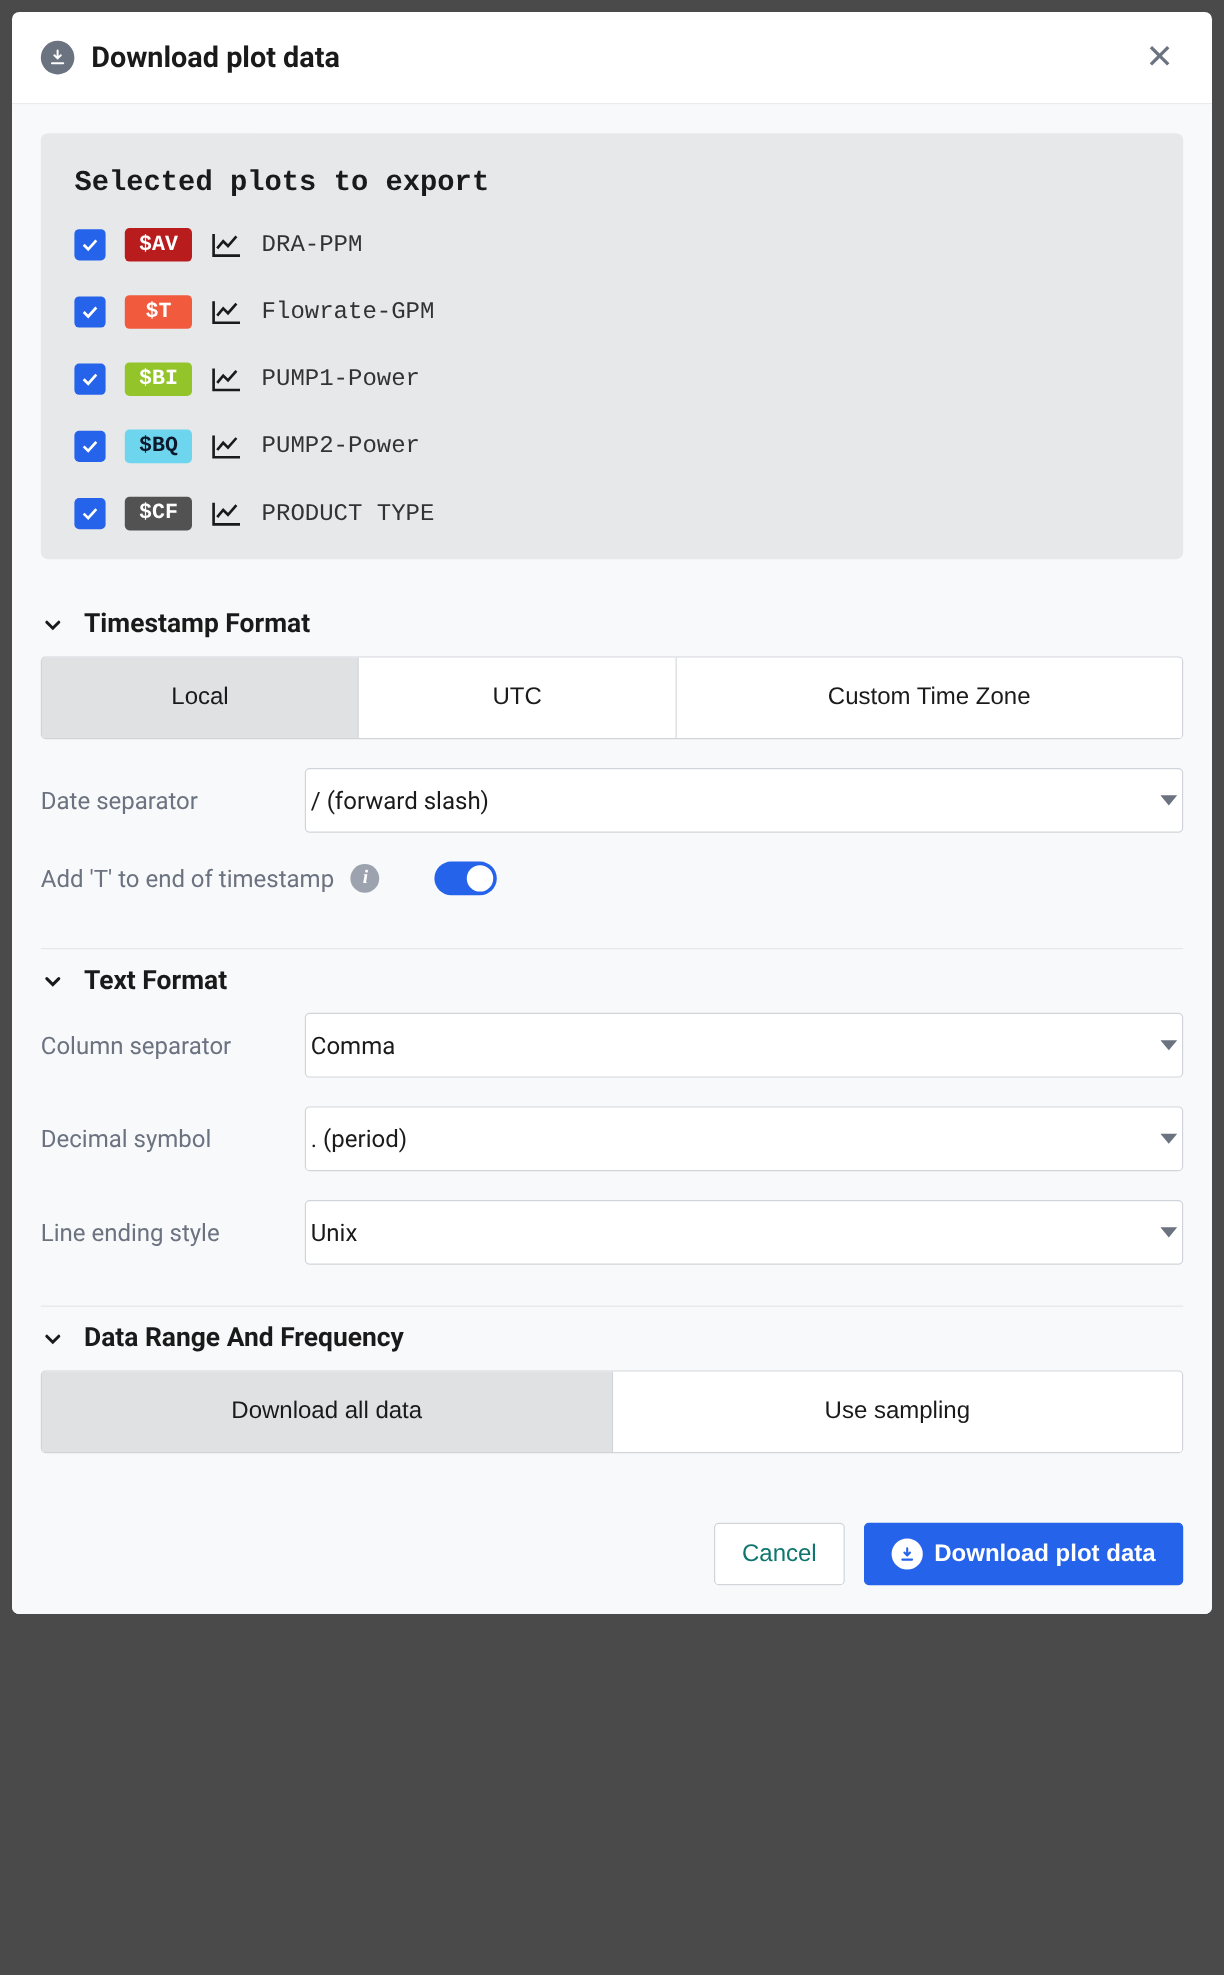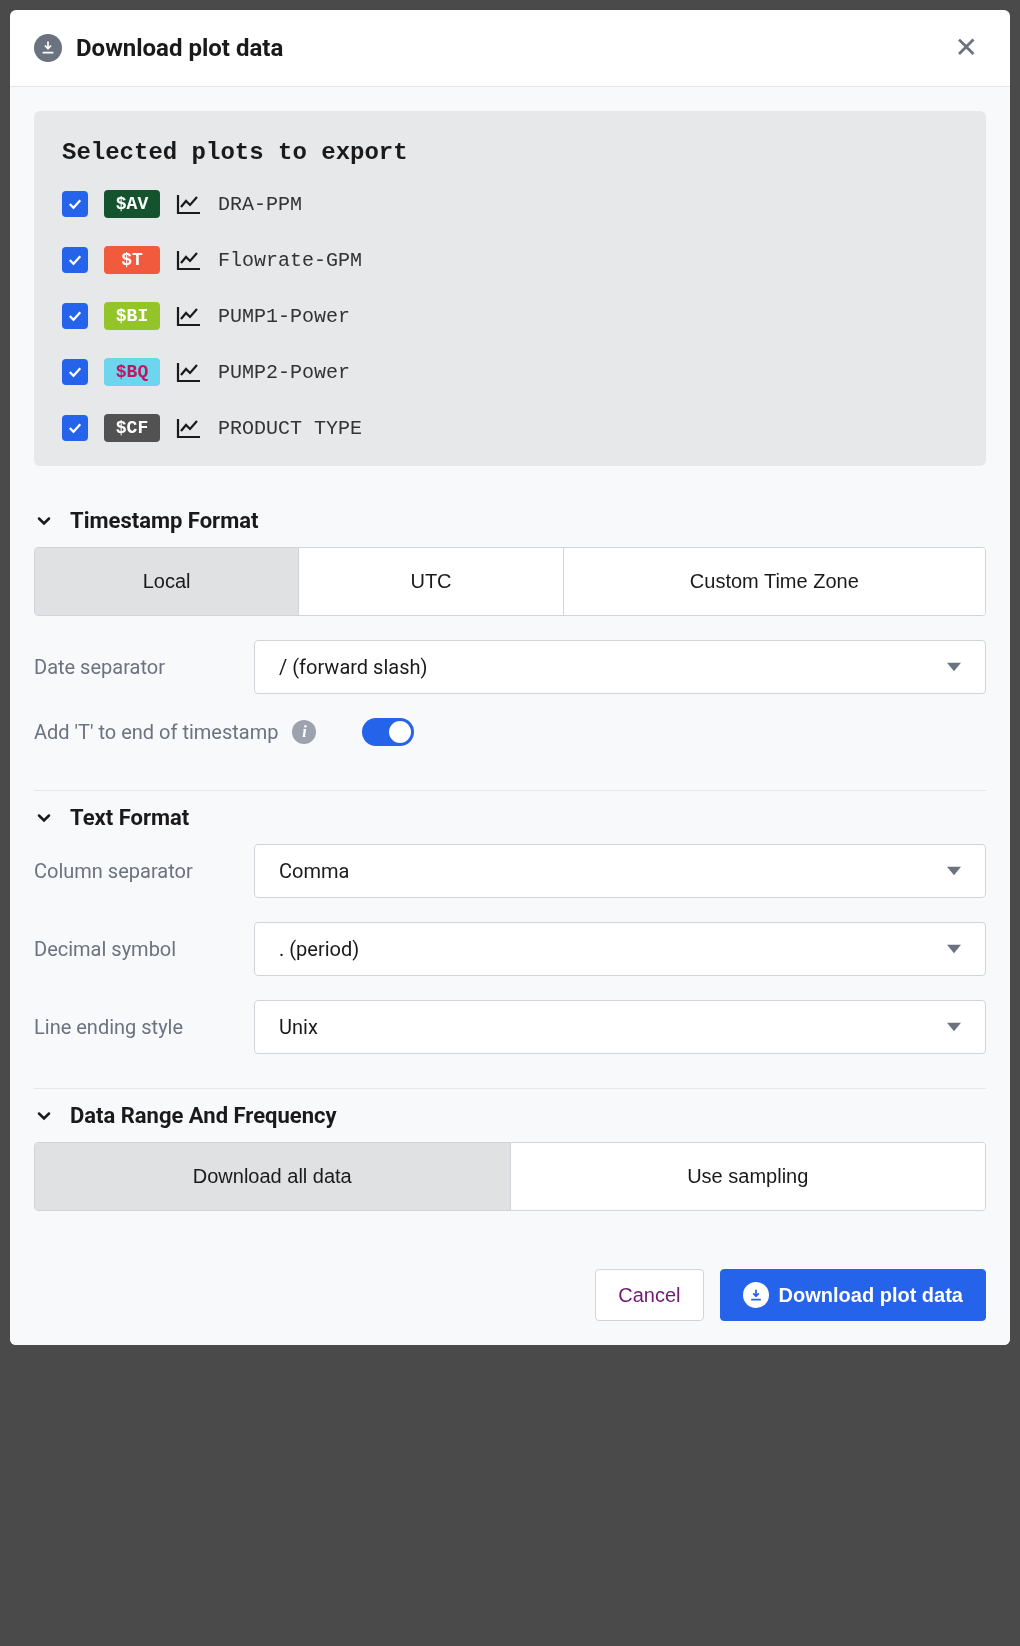--- a/index.html
+++ b/index.html
@@ -26,35 +26,35 @@
     .chevron-down { display: inline-flex; }
     .chevron-down svg { width: 20px; height: 20px; }
     .section-title { font-size: 22px; font-weight: 700; }
     .seg-group { display: flex; border: 1px solid #d1d5db; border-radius: 4px; overflow: hidden; margin-bottom: 24px; }
     .seg-btn { flex: 1; padding: 22px 0; background: #fff; border: none; border-right: 1px solid #d1d5db; font-size: 20px; cursor: pointer; color: #1a1a1a; }
     .seg-btn:last-child { border-right: none; }
     .seg-btn.active { background: #e0e1e3; }
     .seg-btn.wide { flex: 1.6; }
     .form-row { display: flex; align-items: center; margin-bottom: 24px; gap: 20px; }
     .form-label { width: 200px; font-size: 20px; color: #6b7280; flex-shrink: 0; }
-    .select { flex: 1; border: 1px solid #d1d5db; border-radius: 4px; padding: 14px 24px; background: #fff; display: flex; align-items: center; justify-content: space-between; cursor: pointer; }
+    .select { flex: 1; border: 1px solid #d1d5db; border-radius: 4px; padding: 14px 4px; background: #fff; display: flex; align-items: center; justify-content: space-between; cursor: pointer; }
     .select-value { font-size: 20px; color: #1a1a1a; }
     .select-caret svg { width: 14px; height: 14px; fill: #6b7280; }
     .toggle-row { display: flex; align-items: center; gap: 14px; margin-bottom: 34px; }
     .toggle-label { font-size: 20px; color: #6b7280; }
     .info-ic { width: 24px; height: 24px; border-radius: 50%; background: #9ca3af; color: #fff; display: inline-flex; align-items: center; justify-content: center; font-weight: 700; font-style: italic; font-family: serif; font-size: 16px; }
     .toggle { width: 52px; height: 28px; border-radius: 14px; background: #2563eb; position: relative; cursor: pointer; margin-left: 32px; }
     .toggle-knob { width: 22px; height: 22px; border-radius: 50%; background: #fff; position: absolute; top: 3px; right: 3px; }
     .preview-row { display: flex; align-items: center; gap: 20px; margin-bottom: 30px; }
     .preview-label { font-size: 20px; color: #6b7280; }
     .preview-value { font-size: 20px; color: #1a1a1a; }
     .seg-group.half .seg-btn { flex: 1; }
     .footer { display: flex; justify-content: flex-end; gap: 16px; padding: 0 24px 24px 24px; background: #f8f9fa; }
     .btn { padding: 12px 22px; border-radius: 4px; font-size: 20px; cursor: pointer; display: inline-flex; align-items: center; gap: 10px; }
-    .btn-secondary { background: #fff; border: 1px solid #d1d5db; color: #701a75; }
+    .btn-secondary { background: #fff; border: 1px solid #d1d5db; color: #0f766e; }
     .btn-primary { background: #2563eb; border: 1px solid #2563eb; color: #fff; font-weight: 600; }
     .btn-primary .dl-icon { width: 26px; height: 26px; border-radius: 50%; background: #fff; display: inline-flex; align-items: center; justify-content: center; }
     .btn-primary .dl-icon svg { width: 14px; height: 14px; fill: #2563eb; }
     .section-body { padding-bottom: 10px; }
   </style>
 </head>
 <body>
 
 <div class="dialog">
 
@@ -74,21 +74,21 @@
 
     <div class="plots-panel">
       <div class="plots-title">Selected plots to export</div>
       <div id="plot-list">
           <div class="plot-row">
             <span class="checkbox">
               <svg viewBox="0 0 24 24">
                 <path d="M5 12l5 5L19 7"></path>
               </svg>
             </span>
-            <span class="tag" style="background: #14532d;">$AV</span>
+            <span class="tag" style="background: #b91c1c;">$AV</span>
             <span class="chart-icon">
               <svg viewBox="0 0 26 22">
                 <path d="M2 2v18h22" stroke="#1a1a1a" stroke-width="2.2" fill="none"></path>
                 <path d="M5 14l5-6 4 4 7-8" stroke="#1a1a1a" stroke-width="2.2" fill="none"></path>
               </svg>
             </span>
             <span class="plot-name">DRA-PPM</span>
           </div>
           <div class="plot-row">
             <span class="checkbox">
@@ -119,21 +119,21 @@
               </svg>
             </span>
             <span class="plot-name">PUMP1-Power</span>
           </div>
           <div class="plot-row">
             <span class="checkbox">
               <svg viewBox="0 0 24 24">
                 <path d="M5 12l5 5L19 7"></path>
               </svg>
             </span>
-            <span class="tag" style="background: rgb(109, 213, 237); color: #be185d;">$BQ</span>
+            <span class="tag" style="background: rgb(109, 213, 237); color: #0f172a;">$BQ</span>
             <span class="chart-icon">
               <svg viewBox="0 0 26 22">
                 <path d="M2 2v18h22" stroke="#1a1a1a" stroke-width="2.2" fill="none"></path>
                 <path d="M5 14l5-6 4 4 7-8" stroke="#1a1a1a" stroke-width="2.2" fill="none"></path>
               </svg>
             </span>
             <span class="plot-name">PUMP2-Power</span>
           </div>
           <div class="plot-row">
             <span class="checkbox">

